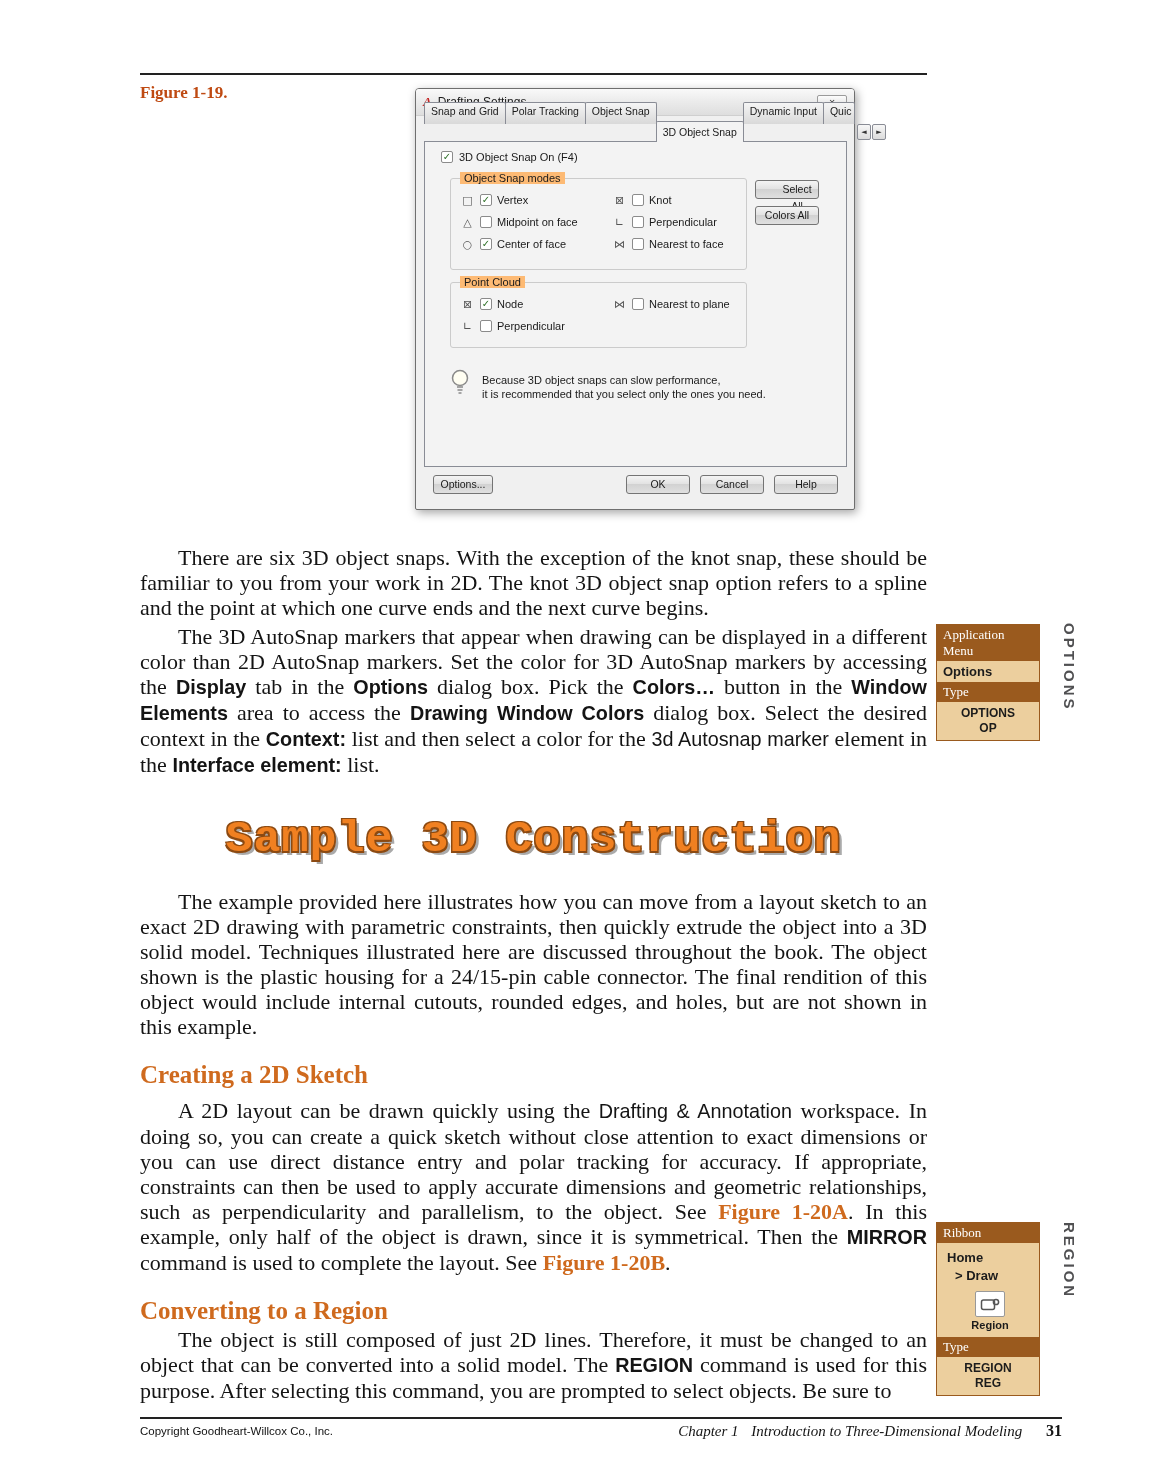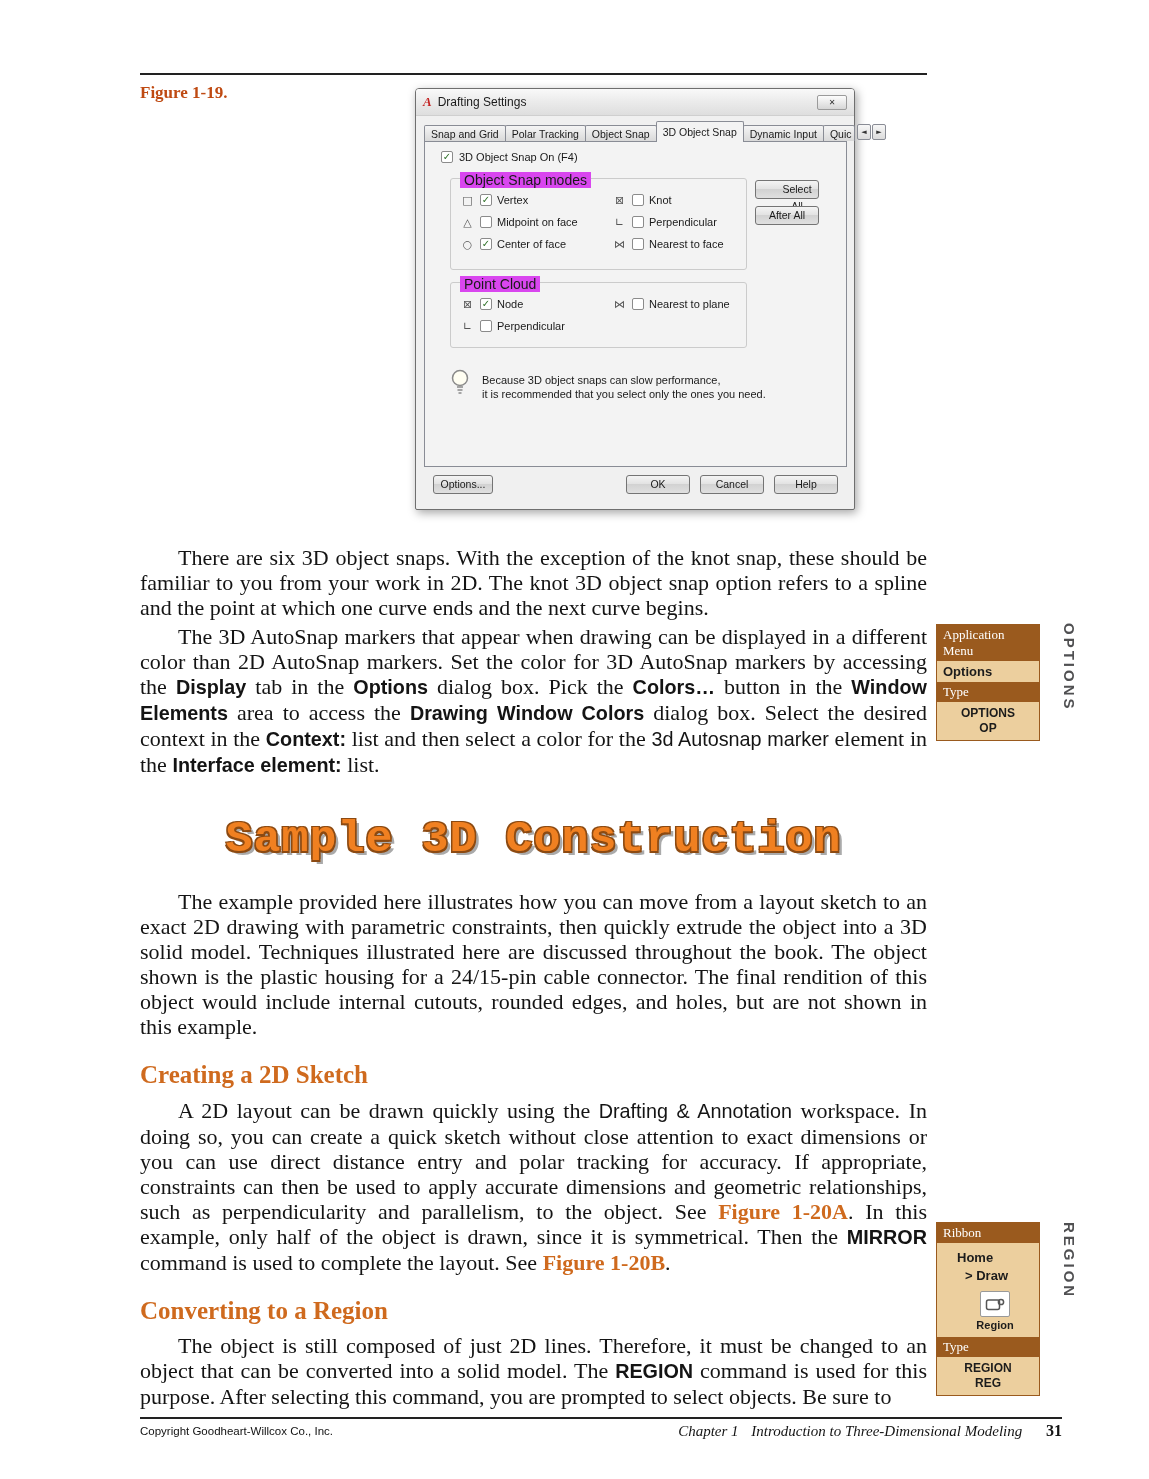--- a/index.html
+++ b/index.html
@@ -32,21 +32,21 @@
   }
   .dlg-appicon { color:#c32222; font:bold italic 13px "Liberation Serif",serif; }
   .dlg-close {
     margin-left:auto; width:30px; height:15px; border:1px solid #9b9b9b; border-radius:2px;
     background:linear-gradient(#fdfdfd,#d6d6d6); display:flex; align-items:center; justify-content:center; cursor:default;
   }
   .dlg-close span { font-size:8px; color:#333; font-family:"DejaVu Sans",sans-serif; }
 
   .tabs { position:absolute; left:8px; top:33px; height:20px; display:flex; align-items:flex-end; z-index:2; }
   .tab {
-    height:16px; margin-bottom:1px; line-height:16px; padding:0 6px; font-size:10.5px; white-space:nowrap;
+    height:22px; margin-bottom:18px; line-height:16px; padding:0 6px; font-size:10.5px; white-space:nowrap;
     background:linear-gradient(#f5f5f5,#d9d9d9); border:1px solid #898c95; border-bottom:0;
     border-radius:2px 2px 0 0; margin-right:-1px; color:#1a1a1a;
   }
   .tab.active { height:21px; margin-bottom:0; line-height:20px; background:#f3f3f3; position:relative; z-index:3; }
   .tab.clipped { max-width:32px; overflow:hidden; }
   .tscroll { display:flex; margin-left:3px; margin-bottom:2px; }
   .tsbtn {
     width:14px; height:16px; margin-right:1px; border:1px solid #898c95; border-radius:2px;
     background:linear-gradient(#f7f7f7,#dcdcdc); display:flex; align-items:center; justify-content:center;
   }
@@ -61,21 +61,21 @@
   .checkbox {
     width:12px; height:12px; border:1px solid #8b8b8b; border-radius:2px; background:#fff;
     display:inline-flex; align-items:center; justify-content:center; flex:0 0 auto;
   }
   .checkbox .chk { display:none; font:bold 10px "DejaVu Sans",sans-serif; color:#2d7026; margin-top:-2px; }
   .checkbox.on .chk { display:inline; }
 
   .grp { position:absolute; left:25px; width:297px; border:1px solid #cbcbcb; border-radius:3px; }
   #grp-osnap { top:36px; height:92px; }
   #grp-pcloud { top:140px; height:66px; }
-  .grp-title { position:absolute; top:-7px; left:9px; background:#d946ef; padding:0 4px; font-size:14px;text-align:right; }
+  .grp-title { position:absolute; top:-7px; left:9px; background:#fdba74; padding:0 4px; font-size:11px;text-align:right; }
   .grp-rows { display:grid; grid-template-columns:152px 1fr; row-gap:8px; padding:14px 4px 0 9px; }
   .snap-row { display:flex; gap:5px; align-items:center; height:14px; }
   .snap-glyph { width:15px; text-align:center; color:#555; font-size:11px; font-family:"DejaVu Sans",sans-serif; flex:0 0 auto; }
   .lbl { font-size:11px; }
 
   .btn {
     position:absolute; height:19px; border:1px solid #747474; border-radius:3px;
     background:linear-gradient(#f4f4f4,#e3e3e3 45%,#d2d2d2 50%,#e0e0e0);
     font:10.5px "Liberation Sans",sans-serif; text-align:center; line-height:17px; color:#1a1a1a; cursor:default;
   }
@@ -100,31 +100,31 @@
   #main-heading {
     margin-top:36px; margin-bottom:0; text-align:center;
     font-family:Liberation Mono, monospace; font-weight:bold; font-size:45px; line-height:52px;
     color:#f08021; letter-spacing:1px;
     text-shadow:-1.5px -1.5px 0 #8c4a12, 1.5px -1.5px 0 #8c4a12, -1.5px 1.5px 0 #8c4a12,
                  1.5px 1.5px 0 #8c4a12, 4px 4px 0 #aaaaaa;
   }
   #main-col p.after-h1 { margin-top:23px; }
   h2.section { margin-top:21px; font-size:25px; line-height:30px; color:#cf6a1e; font-weight:bold; }
   h2.section + .body-p { margin-top:8px; }
-  #p5 { margin-top:7px; }
+  #p5 { margin-top:1px; }
 
   
   .side-box { position:absolute; left:936px; width:104px; border:1px solid #9a5a1e; font-family:"Liberation Sans",sans-serif; }
   #sidebar-options { top:624px; }
   #sidebar-region  { top:1222px; }
   .side-hdr { background:#9a5a1e; color:#fff; font-family:"Liberation Serif",serif; font-size:13px; padding:2px 6px; }
   .side-item { background:#eccf9e; font-weight:bold; font-size:13px; padding:3px 6px; color:#1c1c1c; }
   .side-item.indent { padding-left:14px; padding-top:0; }
   .side-cmd { background:#eccf9e; font-weight:bold; font-size:12px; text-align:center; padding:4px 2px; line-height:15px; color:#1c1c1c; }
-  .side-block { background:#eccf9e; padding:4px 0 6px 14px; }
+  .side-block { background:#eccf9e; padding:4px 0 6px 4px; }
   .icon-btn {
     width:30px; height:26px; border:1px solid #999; border-radius:2px; background:#fff;
     display:flex; align-items:center; justify-content:center; margin:5px auto 2px auto;
   }
   .icon-caption { text-align:center; font-weight:bold; font-size:11px; color:#1c1c1c; }
 
   .vtab {
     position:absolute; left:1061px; writing-mode:vertical-rl;
     font:bold 15px "Liberation Sans",sans-serif; color:#505052; letter-spacing:3px;
   }
@@ -218,21 +218,21 @@
           </div>
           <div class="snap-row">
             <span class="snap-glyph">⋈</span>
             <span class="checkbox"></span>
             <span class="lbl">Nearest to face</span>
           </div>
         </div>
       </div>
 
       <div class="btn" id="btn-select-all">Select All</div>
-      <div class="btn" id="btn-clear-all">After All</div>
+      <div class="btn" id="btn-clear-all">Colors All</div>
 
       <div class="grp" id="grp-pcloud">
         <span class="grp-title">Point Cloud</span>
         <div class="grp-rows">
           <div class="snap-row">
             <span class="snap-glyph">⊠</span>
             <span class="checkbox on">
                 <span class="chk">✓</span>
               </span>
             <span class="lbl">Node</span>

